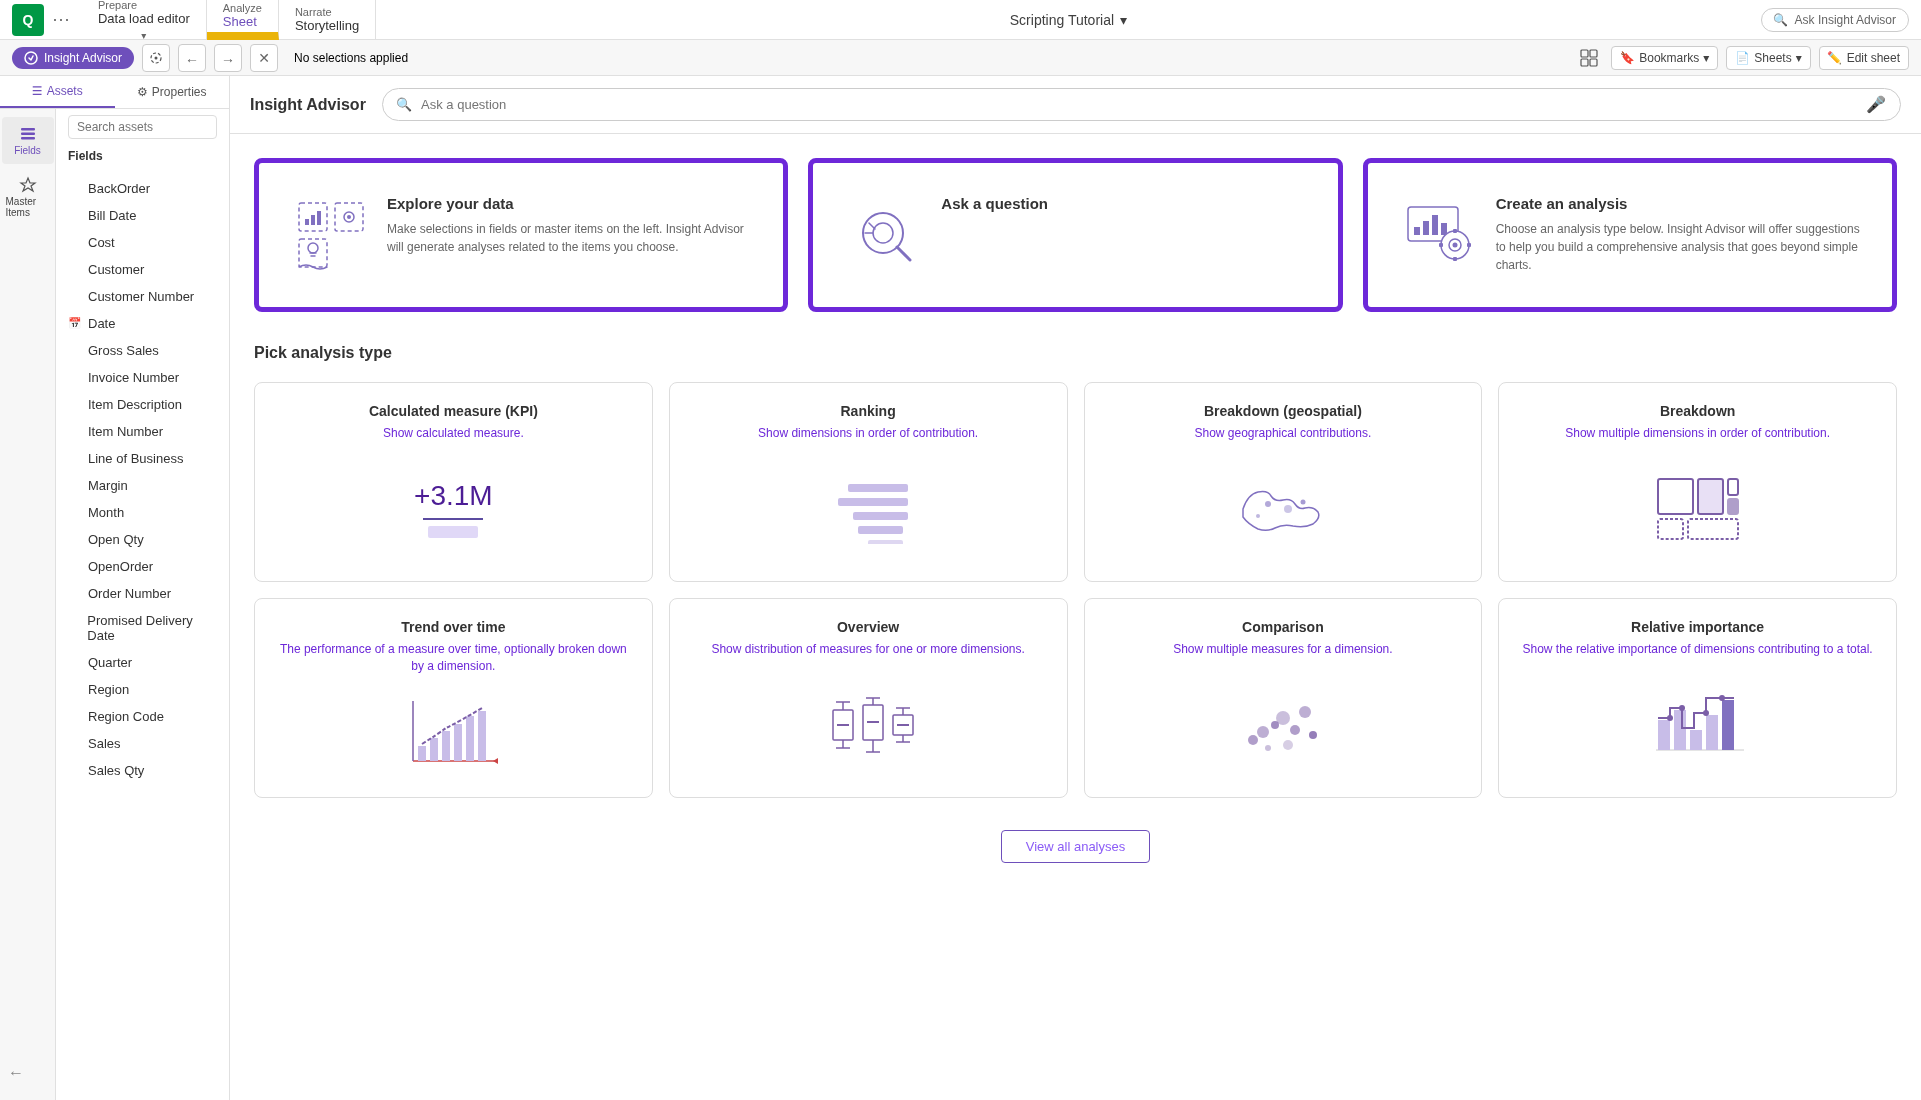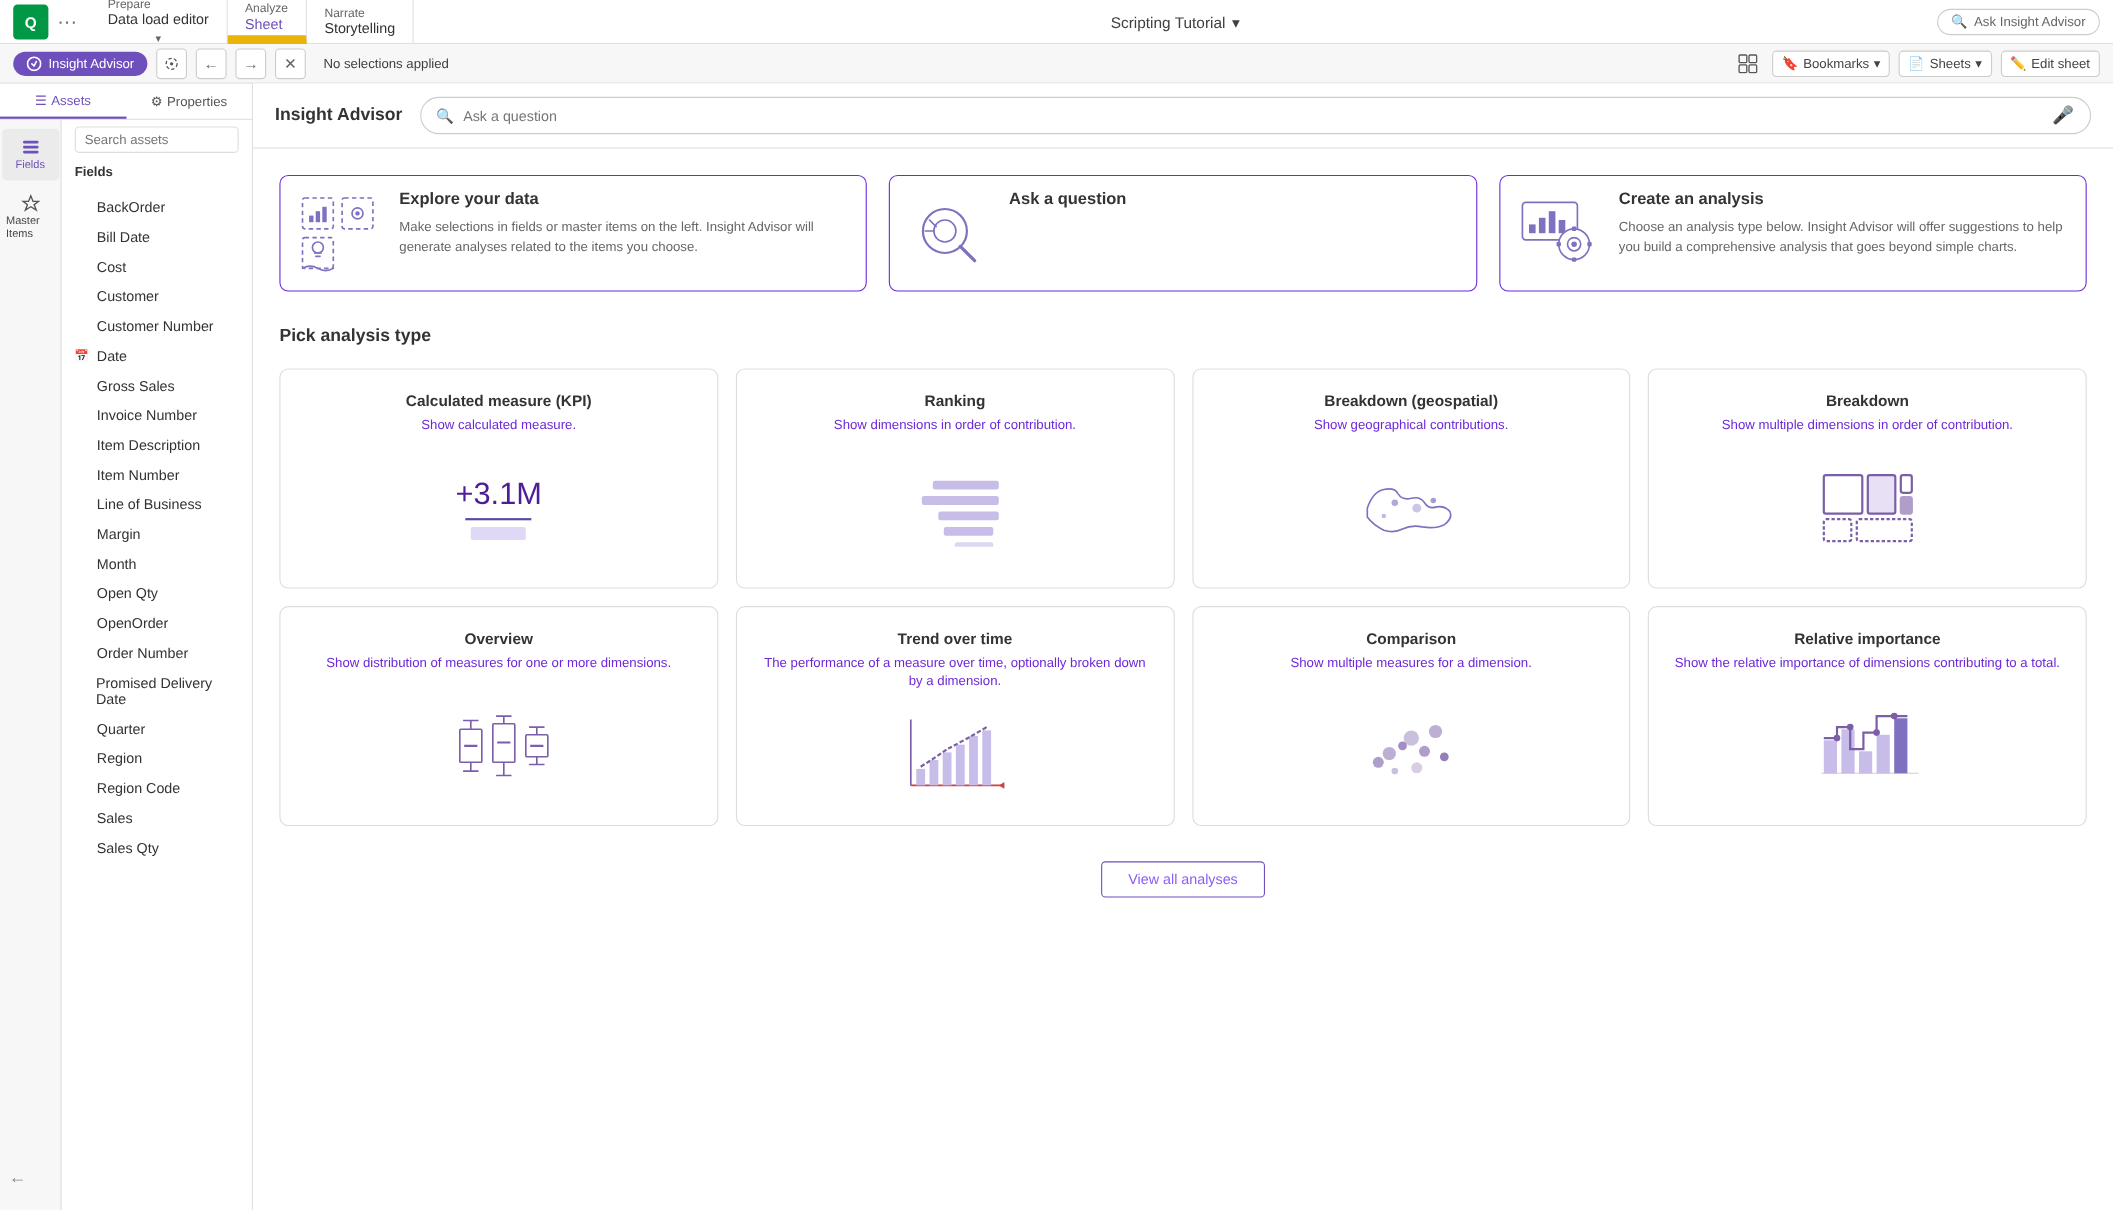--- a/index.html
+++ b/index.html
@@ -50,21 +50,21 @@
       display: flex; align-items: center; gap: 6px;
       background: #6e4fbb; color: #fff; border-radius: 16px;
       padding: 4px 12px; font-size: 12px; cursor: pointer;
     }
     .nav-icon-btn {
       width: 28px; height: 28px; display: flex; align-items: center; justify-content: center;
       border: 1px solid #ccc; border-radius: 4px; cursor: pointer; background: #fff; color: #666;
       font-size: 14px;
     }
     .selections-badge {
-      font-size: 12px; color: #404040; margin-left: 8px;
+      font-size: 12px; color: #000000; margin-left: 8px;
     }
     .second-nav-right { margin-left: auto; display: flex; align-items: center; gap: 8px; }
     .grid-icon-btn {
       width: 28px; height: 28px; display: flex; align-items: center; justify-content: center;
       cursor: pointer; color: #666; font-size: 16px;
     }
     .bookmarks-btn, .sheets-btn, .edit-btn {
       display: flex; align-items: center; gap: 4px;
       font-size: 12px; color: #444; cursor: pointer; padding: 4px 8px;
       border: 1px solid #ccc; border-radius: 4px; background: #fff;
@@ -125,21 +125,21 @@
     }
     .search-bar input { flex: 1; border: none; outline: none; font-size: 13px; color: #666; }
     .mic-btn { color: #888; cursor: pointer; font-size: 16px; }
 
     
     .content-area { padding: 24px; }
 
     
     .info-cards { display: flex; gap: 20px; margin-bottom: 32px; }
     .info-card {
-      flex: 1; border: 1px solid #6d28d9; border-radius: 8px; padding: 12px;
+      flex: 1; border: 5px solid #6d28d9; border-radius: 8px; padding: 32px;
       display: flex; gap: 16px; align-items: flex-start; cursor: pointer;
     }
     .info-card-icon {
       width: 80px; height: 80px; flex-shrink: 0; display: flex; align-items: center; justify-content: center;
     }
     .info-card-text h3 { font-size: 15px; font-weight: 600; color: #333; margin-bottom: 8px; }
     .info-card-text p { font-size: 12px; color: #666; line-height: 1.5; }
 
     
     .analysis-title { font-size: 16px; font-weight: 600; color: #333; margin-bottom: 20px; }
@@ -555,20 +555,45 @@
               <rect x="75" y="5" width="10" height="16" rx="2" stroke="#7b5ea7" stroke-width="2" fill="none"></rect>
               <rect x="75" y="25" width="10" height="15" rx="2" stroke="#7b5ea7" stroke-width="2" fill="#7b5ea7" opacity="0.6"></rect>
               <rect x="5" y="45" width="25" height="20" rx="2" stroke="#7b5ea7" stroke-width="2" fill="none" stroke-dasharray="3 2"></rect>
               <rect x="35" y="45" width="50" height="20" rx="2" stroke="#7b5ea7" stroke-width="2" fill="none" stroke-dasharray="3 2"></rect>
             </svg>
           </div>
         </div>
 
         <div class="analysis-card">
           <div>
+            <div class="analysis-card-title">Trend over time</div>
+            <div class="analysis-card-desc">The performance of a measure over time, optionally broken down by a dimension.</div>
+          </div>
+          <div class="analysis-card-visual">
+            <svg width="100" height="75" viewBox="0 0 100 75" fill="none">
+
+              <line x1="10" y1="65" x2="95" y2="65" stroke="#cc4444" stroke-width="1.5" marker-end="url(#arrow)"></line>
+              <line x1="10" y1="65" x2="10" y2="5" stroke="#7b5ea7" stroke-width="1.5"></line>
+
+              <rect x="15" y="50" width="8" height="15" fill="#c8bde8"></rect>
+              <rect x="27" y="42" width="8" height="23" fill="#c8bde8"></rect>
+              <rect x="39" y="35" width="8" height="30" fill="#c8bde8"></rect>
+              <rect x="51" y="28" width="8" height="37" fill="#c8bde8"></rect>
+              <rect x="63" y="20" width="8" height="45" fill="#c8bde8"></rect>
+              <rect x="75" y="15" width="8" height="50" fill="#c8bde8"></rect>
+
+              <path d="M19 48 Q35 38 43 32 Q59 24 79 12" stroke="#7b5ea7" stroke-width="2" fill="none" stroke-dasharray="4 2"></path>
+
+              <polygon points="95,62 90,65 95,68" fill="#cc4444"></polygon>
+            </svg>
+          </div>
+        </div>
+
+        <div class="analysis-card">
+          <div>
             <div class="analysis-card-title">Overview</div>
             <div class="analysis-card-desc">Show distribution of measures for one or more dimensions.</div>
           </div>
           <div class="analysis-card-visual">
             <svg width="100" height="70" viewBox="0 0 100 70" fill="none">
 
               <rect x="15" y="20" width="20" height="30" rx="1" stroke="#7b5ea7" stroke-width="1.5" fill="none"></rect>
               <line x1="25" y1="20" x2="25" y2="12" stroke="#7b5ea7" stroke-width="1.5"></line>
               <line x1="25" y1="50" x2="25" y2="58" stroke="#7b5ea7" stroke-width="1.5"></line>
               <line x1="19" y1="35" x2="31" y2="35" stroke="#7b5ea7" stroke-width="2"></line>
@@ -581,45 +606,20 @@
               <line x1="49" y1="32" x2="61" y2="32" stroke="#7b5ea7" stroke-width="2"></line>
               <line x1="48" y1="8" x2="62" y2="8" stroke="#7b5ea7" stroke-width="1.5"></line>
               <line x1="48" y1="62" x2="62" y2="62" stroke="#7b5ea7" stroke-width="1.5"></line>
 
               <rect x="75" y="25" width="20" height="20" rx="1" stroke="#7b5ea7" stroke-width="1.5" fill="none"></rect>
               <line x1="85" y1="25" x2="85" y2="18" stroke="#7b5ea7" stroke-width="1.5"></line>
               <line x1="85" y1="45" x2="85" y2="52" stroke="#7b5ea7" stroke-width="1.5"></line>
               <line x1="79" y1="35" x2="91" y2="35" stroke="#7b5ea7" stroke-width="2"></line>
               <line x1="78" y1="18" x2="92" y2="18" stroke="#7b5ea7" stroke-width="1.5"></line>
               <line x1="78" y1="52" x2="92" y2="52" stroke="#7b5ea7" stroke-width="1.5"></line>
-            </svg>
-          </div>
-        </div>
-
-        <div class="analysis-card">
-          <div>
-            <div class="analysis-card-title">Trend over time</div>
-            <div class="analysis-card-desc">The performance of a measure over time, optionally broken down by a dimension.</div>
-          </div>
-          <div class="analysis-card-visual">
-            <svg width="100" height="75" viewBox="0 0 100 75" fill="none">
-
-              <line x1="10" y1="65" x2="95" y2="65" stroke="#cc4444" stroke-width="1.5" marker-end="url(#arrow)"></line>
-              <line x1="10" y1="65" x2="10" y2="5" stroke="#7b5ea7" stroke-width="1.5"></line>
-
-              <rect x="15" y="50" width="8" height="15" fill="#c8bde8"></rect>
-              <rect x="27" y="42" width="8" height="23" fill="#c8bde8"></rect>
-              <rect x="39" y="35" width="8" height="30" fill="#c8bde8"></rect>
-              <rect x="51" y="28" width="8" height="37" fill="#c8bde8"></rect>
-              <rect x="63" y="20" width="8" height="45" fill="#c8bde8"></rect>
-              <rect x="75" y="15" width="8" height="50" fill="#c8bde8"></rect>
-
-              <path d="M19 48 Q35 38 43 32 Q59 24 79 12" stroke="#7b5ea7" stroke-width="2" fill="none" stroke-dasharray="4 2"></path>
-
-              <polygon points="95,62 90,65 95,68" fill="#cc4444"></polygon>
             </svg>
           </div>
         </div>
 
         <div class="analysis-card">
           <div>
             <div class="analysis-card-title">Comparison</div>
             <div class="analysis-card-desc">Show multiple measures for a dimension.</div>
           </div>
           <div class="analysis-card-visual">

